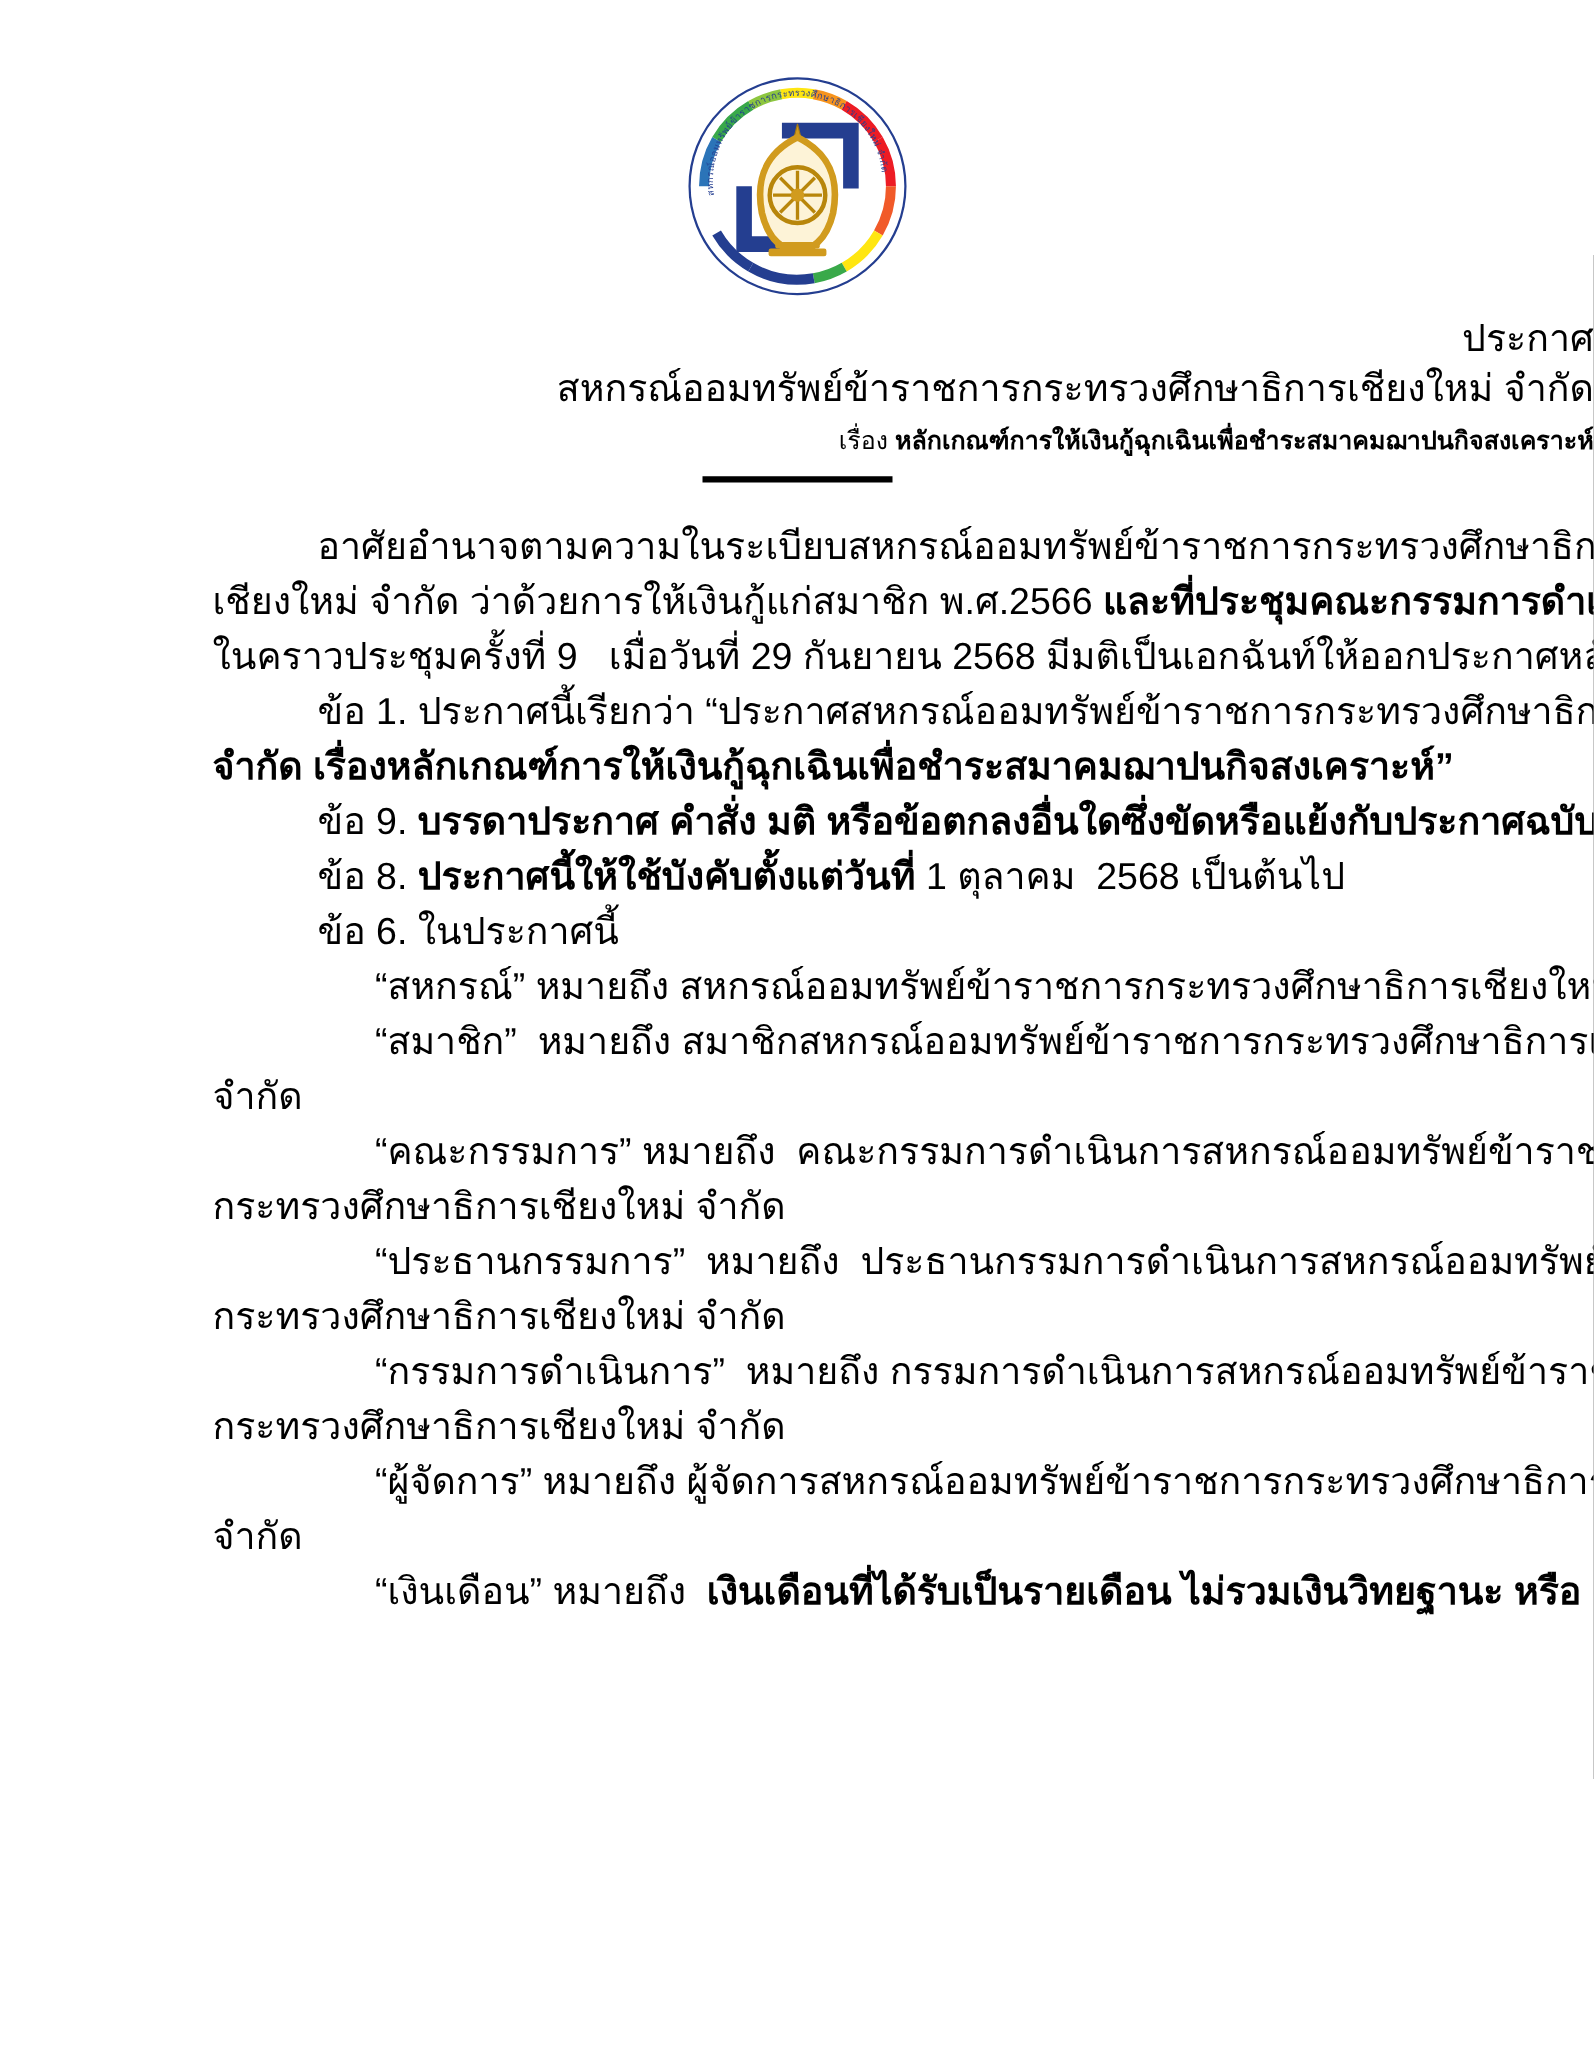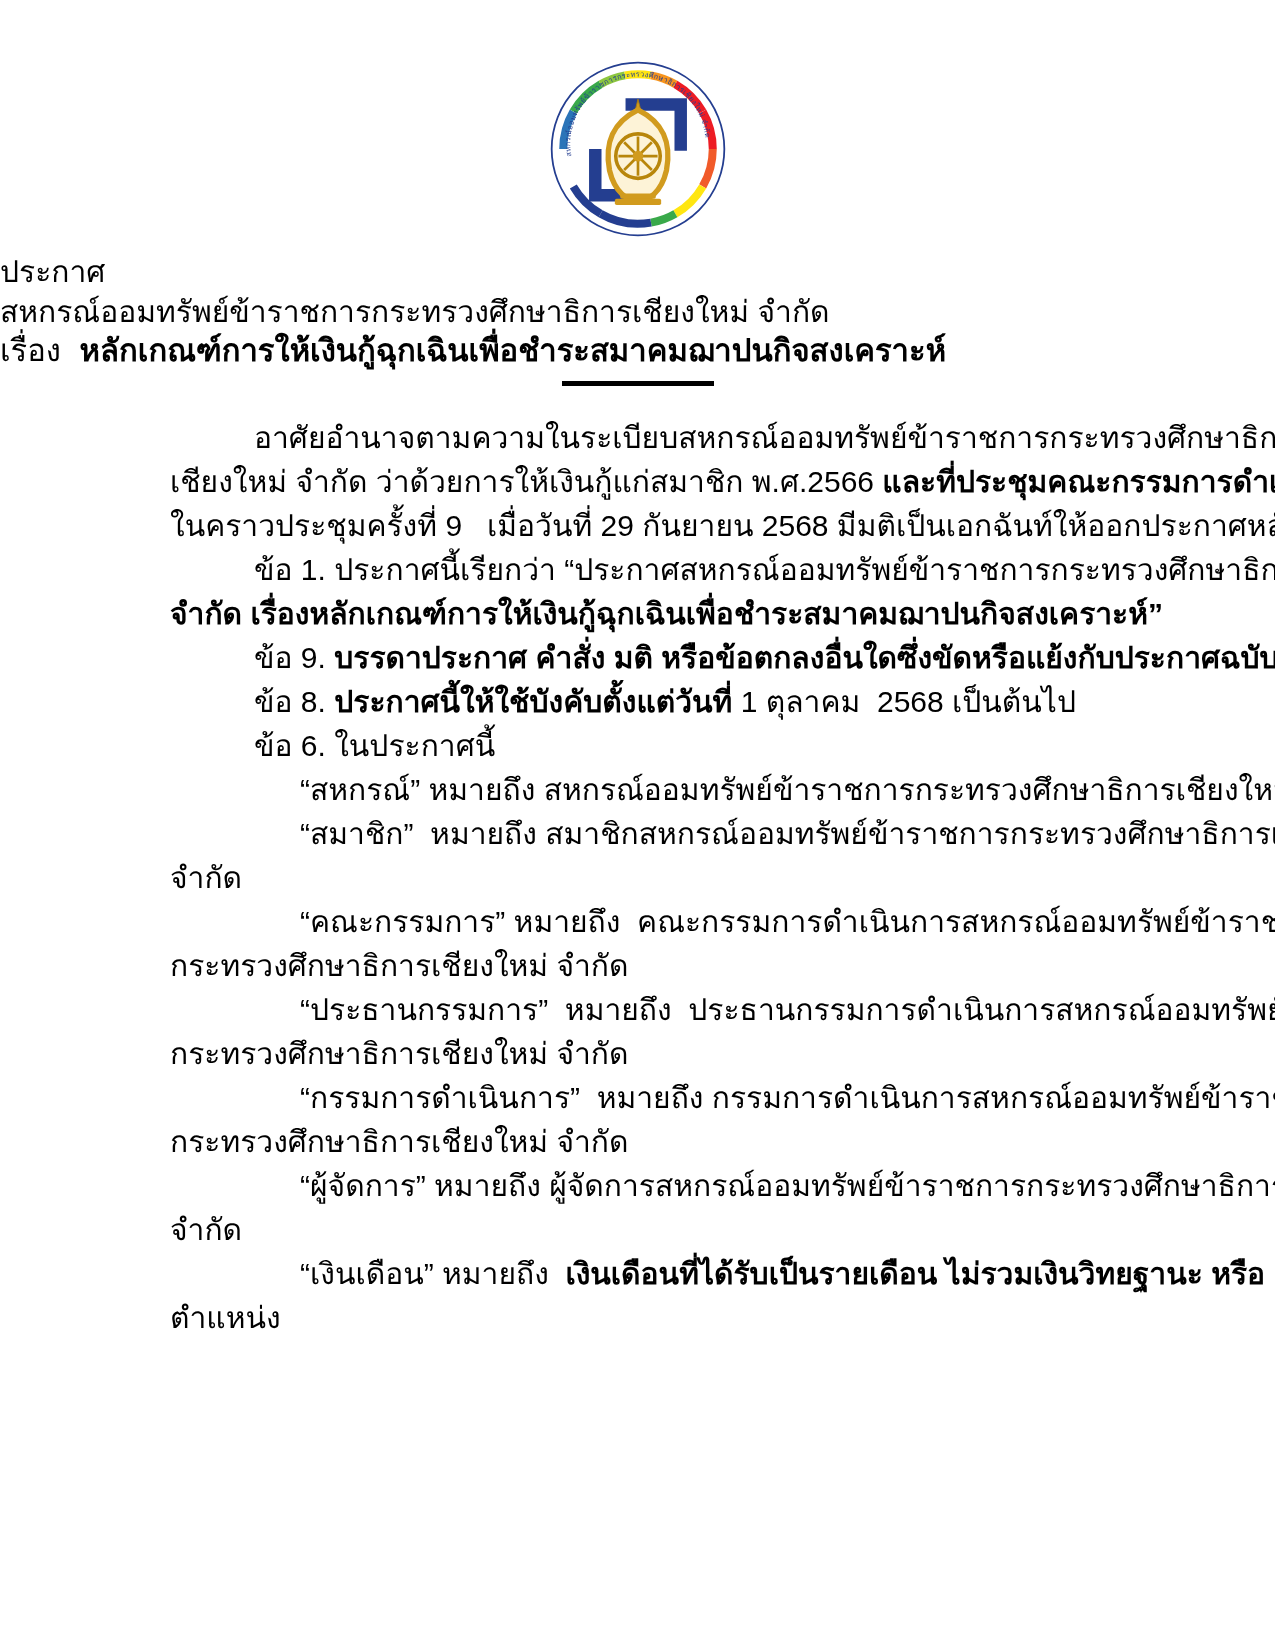--- a/index.html
+++ b/index.html
@@ -12,31 +12,30 @@
     color:#000;
     overflow:hidden;
   }
   
   .logo{
     width:178px;height:178px;
     margin:60px auto 0 auto;
   }
   .logo svg{width:100%;height:100%;display:block;}
   
-  .header{margin-top:14px;text-align:left;}
+  .header{margin-top:14px;text-align:right;}
   .h-line{
     font-size:30px;
     line-height:40px;
     white-space:pre;
   }
   .h-subject{
-    font-size:31px;
+    font-size:20px;
     line-height:42px;
     white-space:pre;
-    font-family:Liberation Mono, monospace;
   }
   .b{font-weight:bold;}
   .rule{
     width:152px;height:5px;background:#000;
     margin:7px auto 0 auto;
   }
   
   .body{
     margin:30px 170px 0 170px;
     width:935px;
@@ -127,16 +126,15 @@
       <div class="line ind0"><span class="seg">จำกัด</span></div>
       <div class="line ind2"><span class="seg">“คณะกรรมการ” หมายถึง  คณะกรรมการดำเนินการสหกรณ์ออมทรัพย์ข้าราชการ</span></div>
       <div class="line ind0"><span class="seg">กระทรวงศึกษาธิการเชียงใหม่ จำกัด</span></div>
       <div class="line ind2"><span class="seg">“ประธานกรรมการ”  หมายถึง  ประธานกรรมการดำเนินการสหกรณ์ออมทรัพย์ข้าราชการ</span></div>
       <div class="line ind0"><span class="seg">กระทรวงศึกษาธิการเชียงใหม่ จำกัด</span></div>
       <div class="line ind2"><span class="seg">“กรรมการดำเนินการ”  หมายถึง กรรมการดำเนินการสหกรณ์ออมทรัพย์ข้าราชการ</span></div>
       <div class="line ind0"><span class="seg">กระทรวงศึกษาธิการเชียงใหม่ จำกัด</span></div>
       <div class="line ind2"><span class="seg">“ผู้จัดการ” หมายถึง ผู้จัดการสหกรณ์ออมทรัพย์ข้าราชการกระทรวงศึกษาธิการเชียงใหม่</span></div>
       <div class="line ind0"><span class="seg">จำกัด</span></div>
       <div class="line ind2"><span class="seg">“เงินเดือน” หมายถึง  </span><span class="seg b">เงินเดือนที่ได้รับเป็นรายเดือน ไม่รวมเงินวิทยฐานะ หรือ เงินประจำ</span></div>
-      <div class="line ind0"><span class="seg">ตำแหน่ง</span></div>
     </div>
 
 </div>
 
 </body></html>

